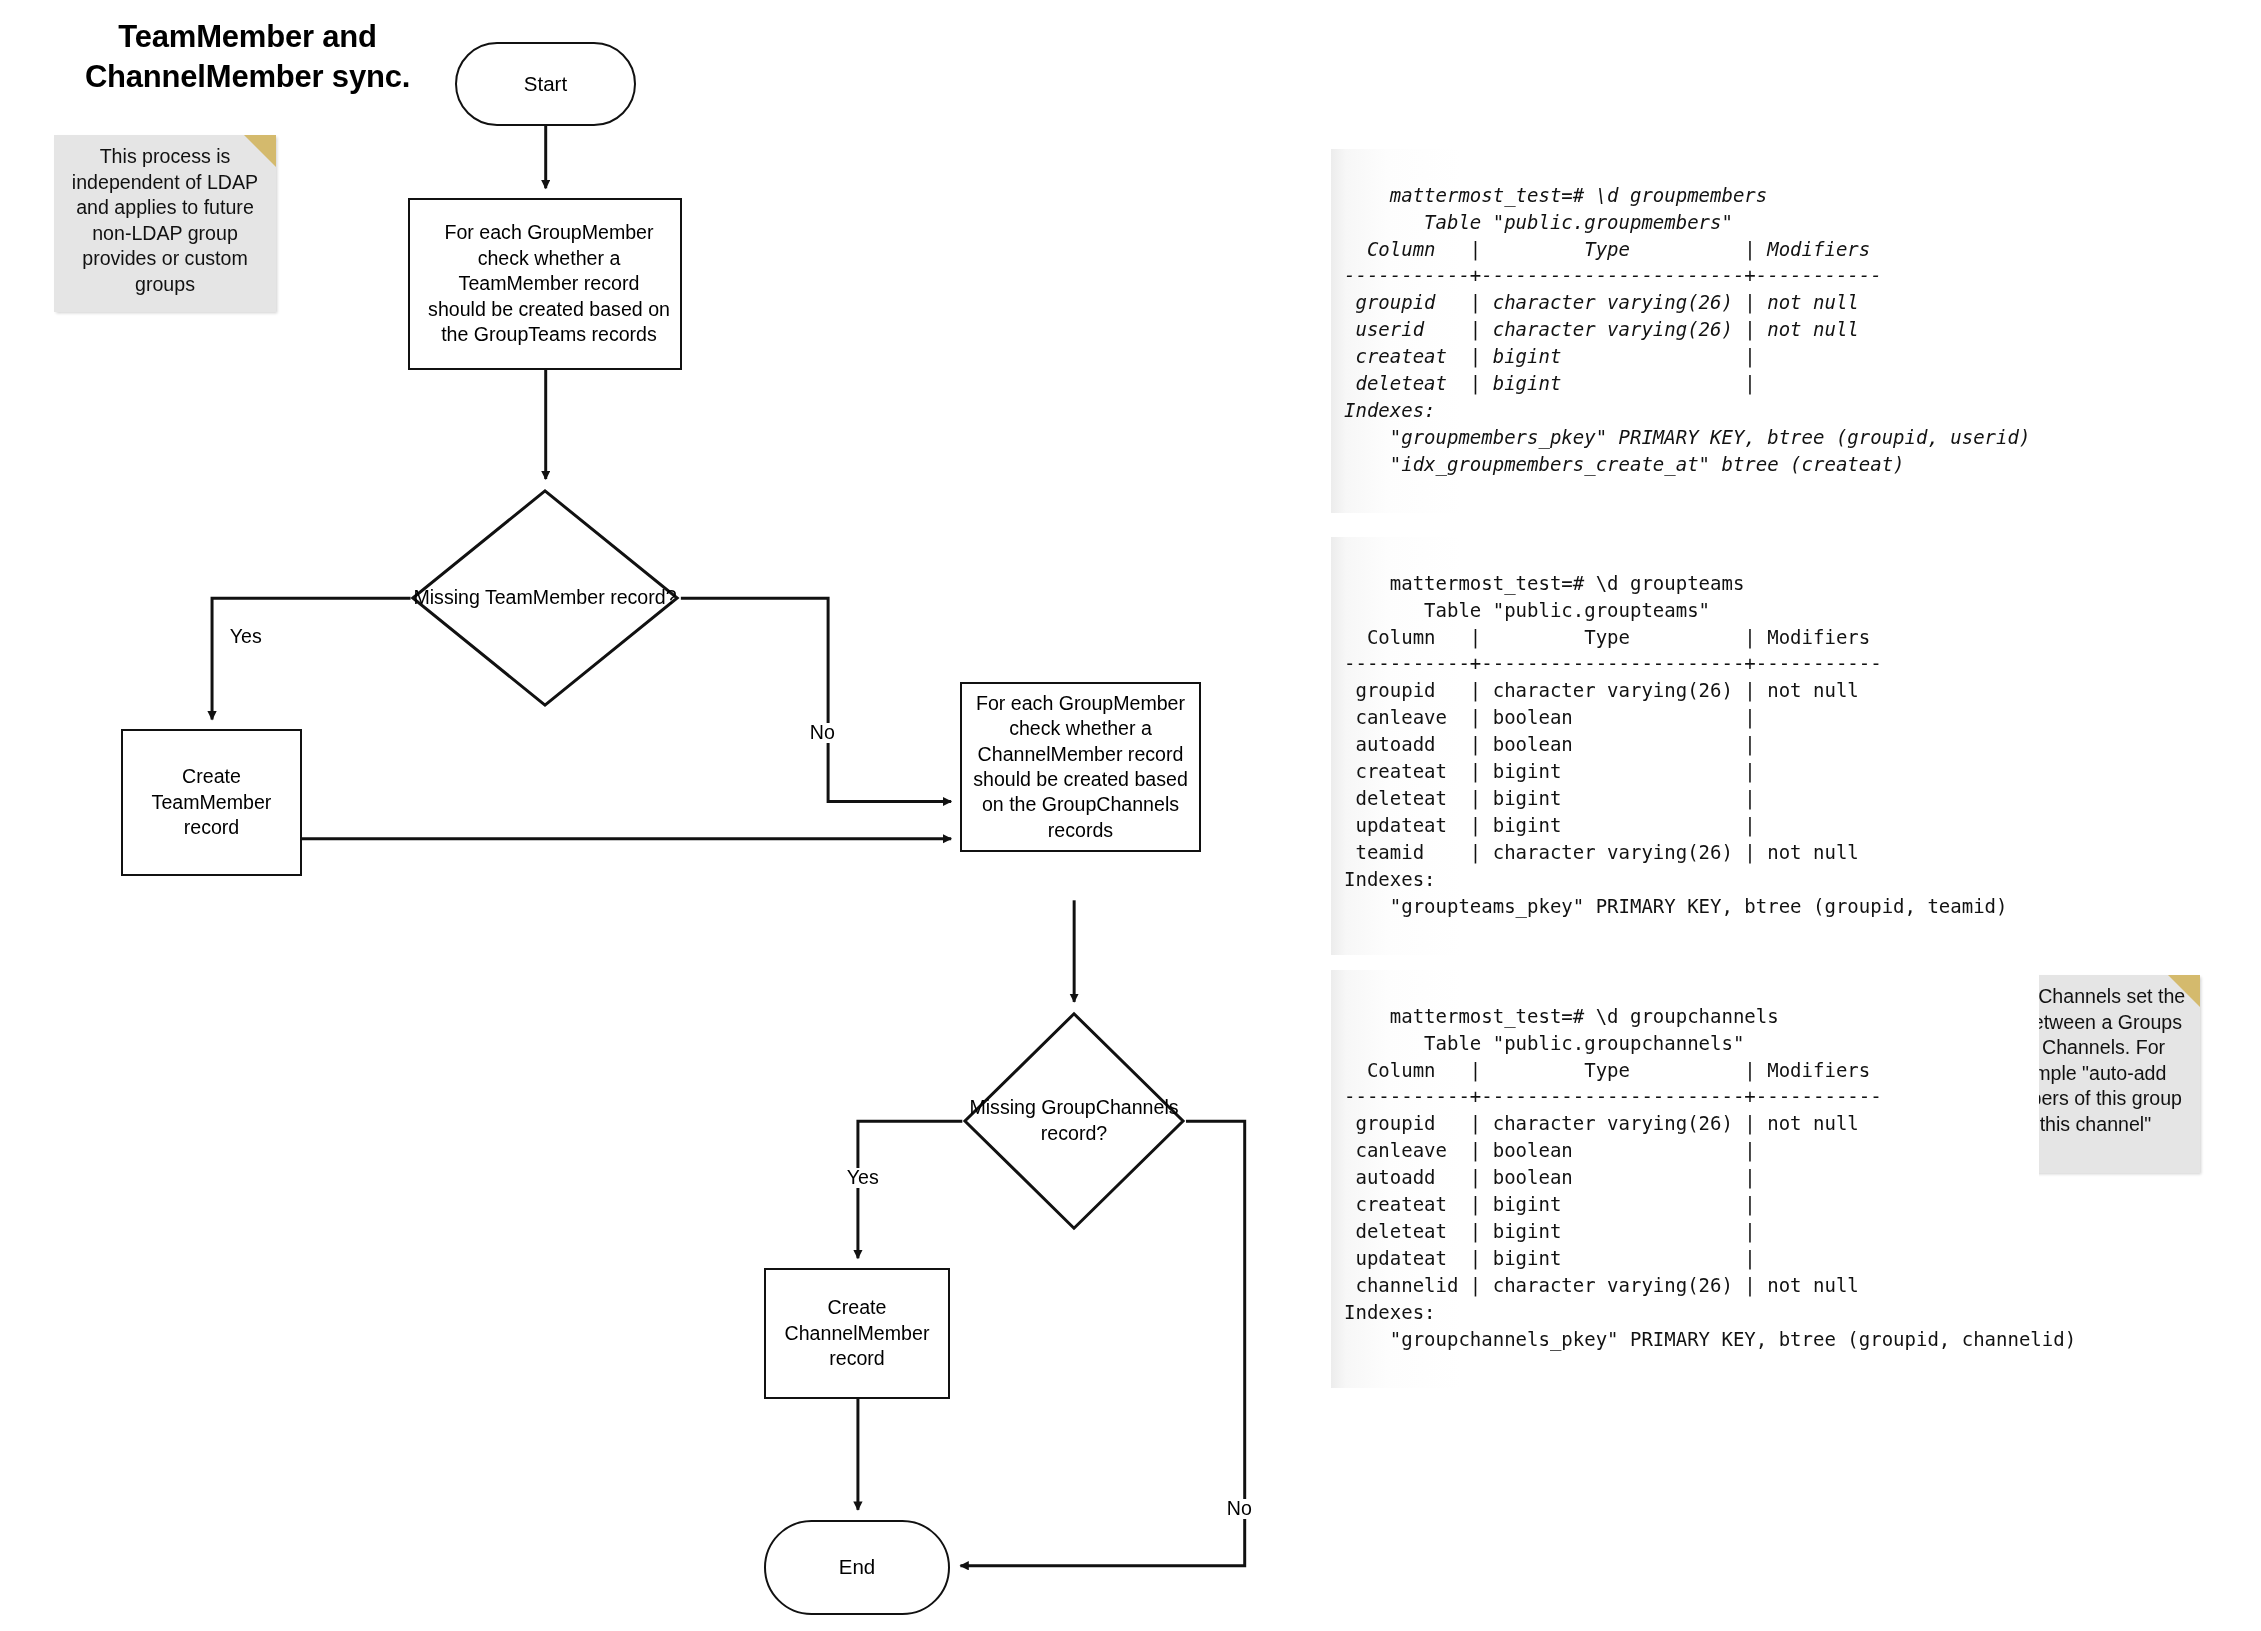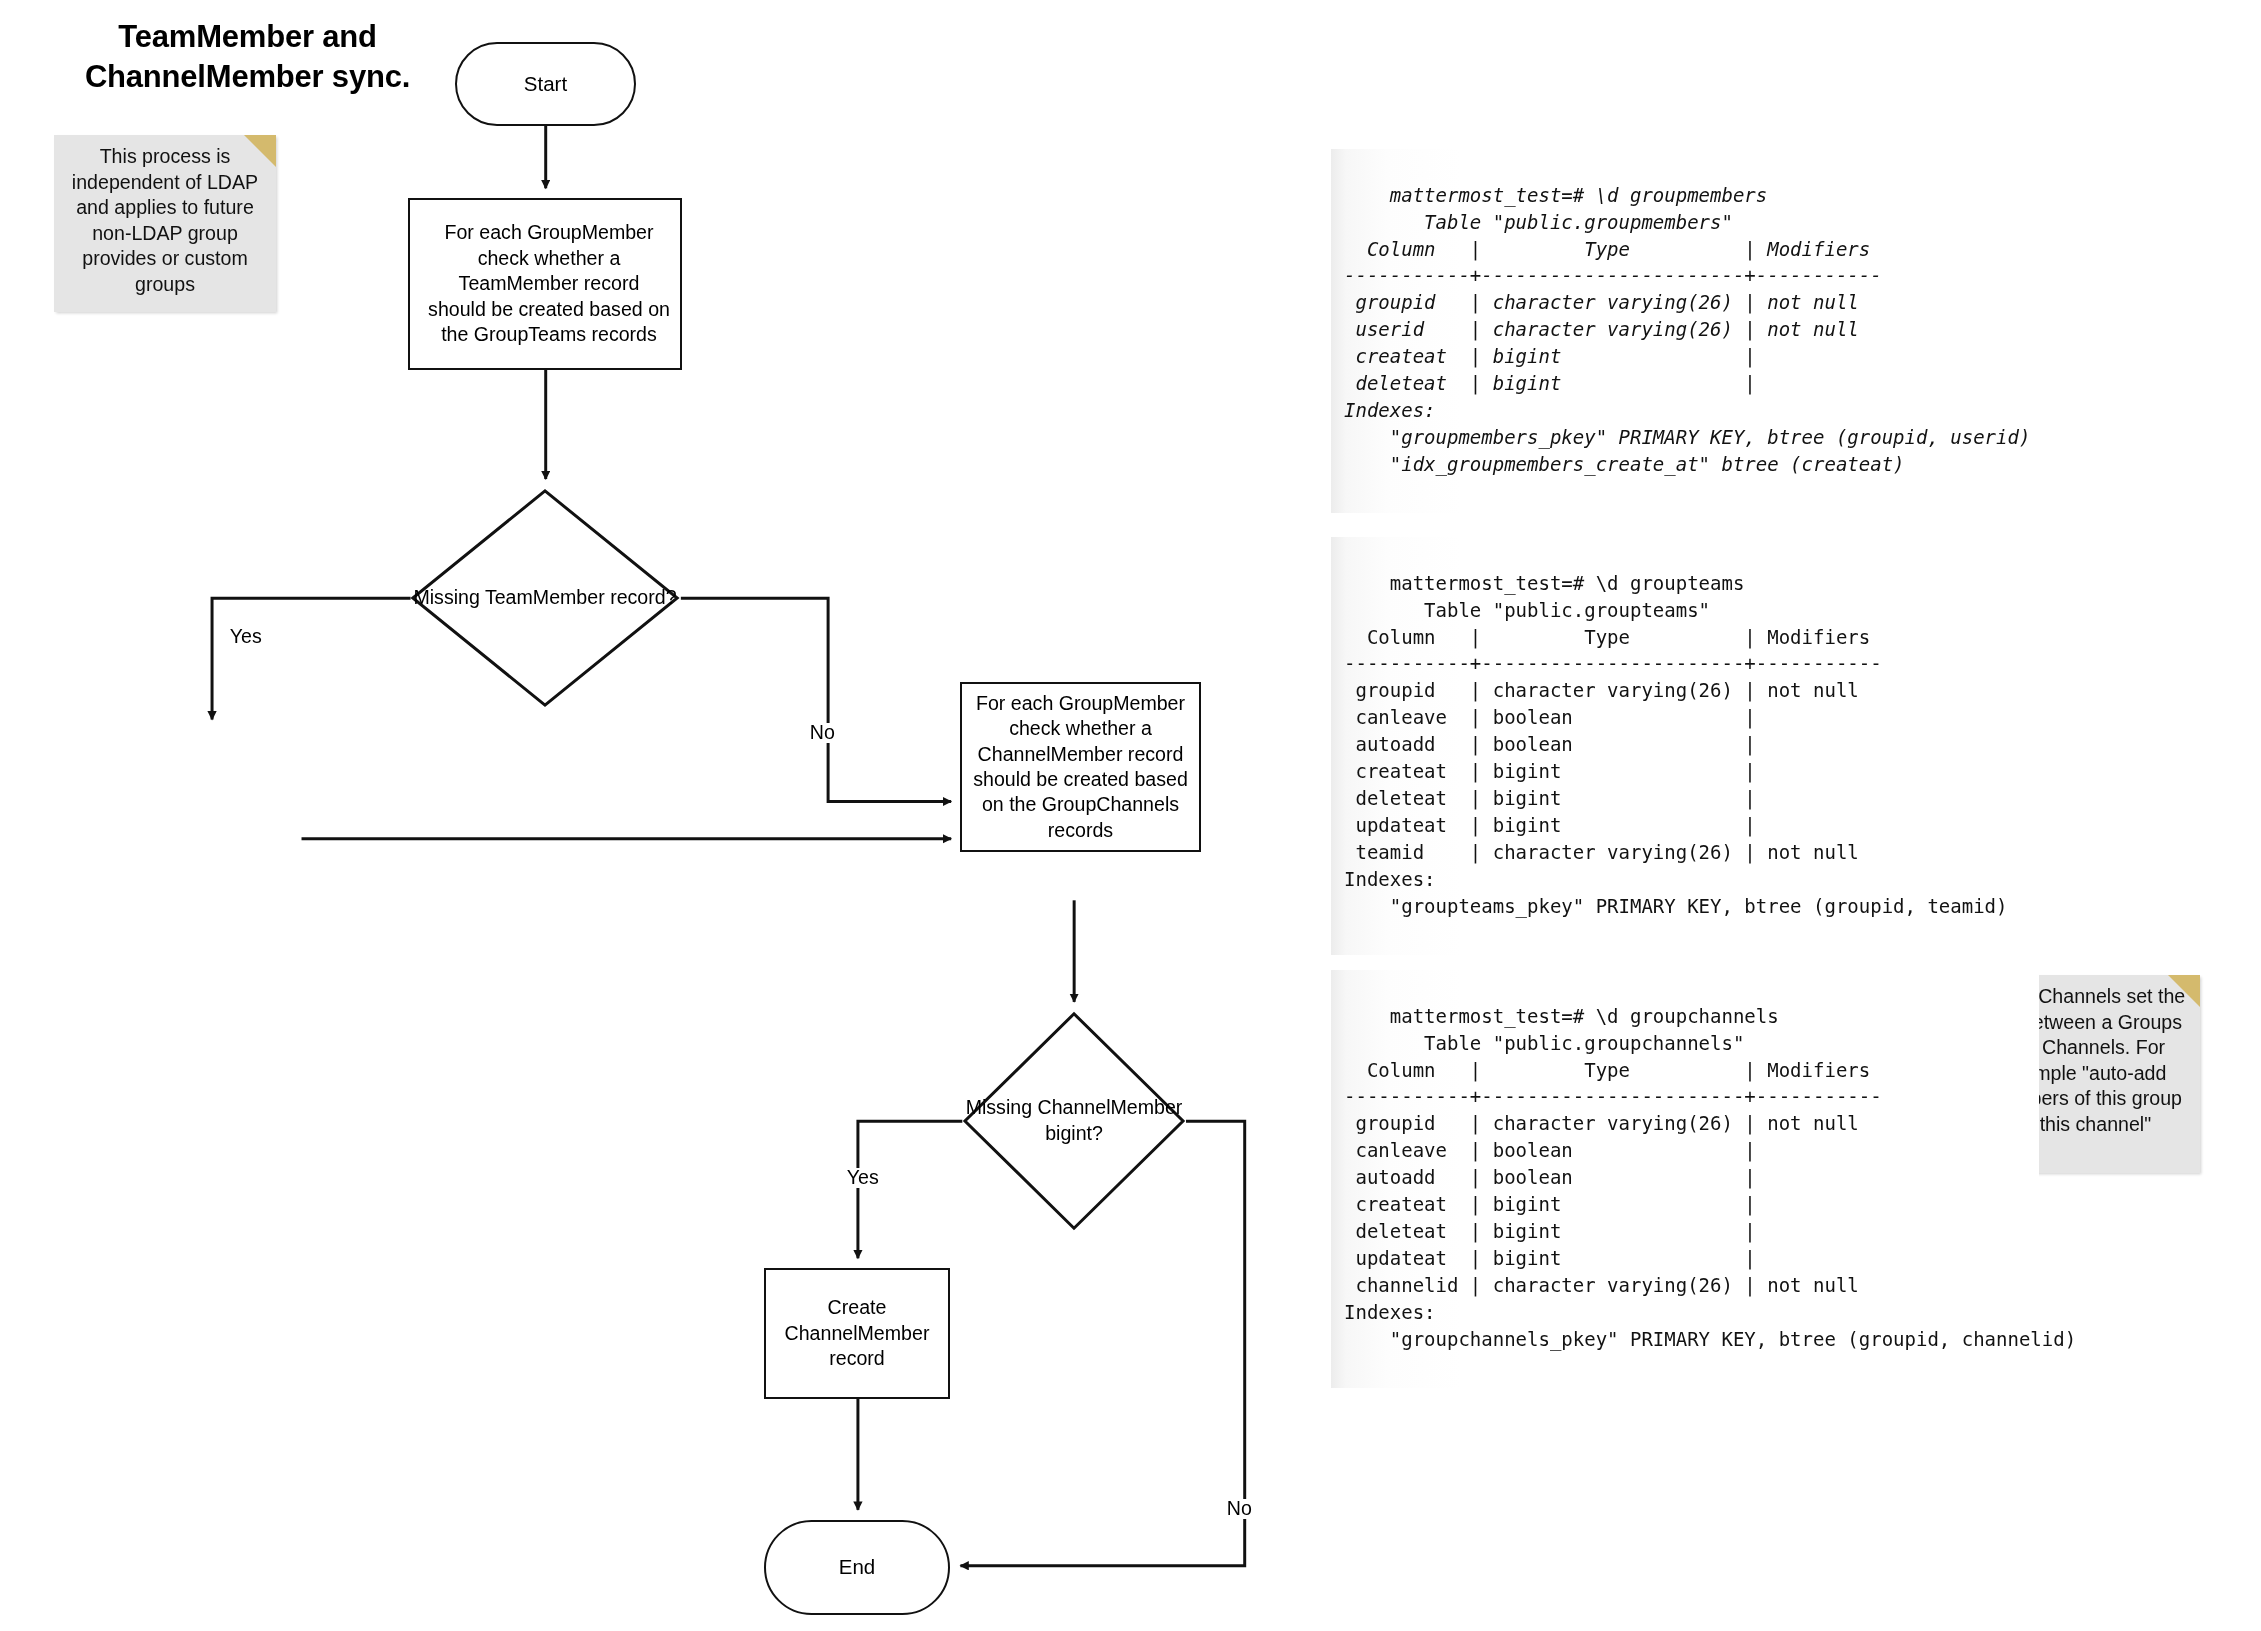--- a/index.html
+++ b/index.html
@@ -80,30 +80,33 @@
     <span class="txt">For each GroupMember check whether a TeamMember record should be created based on the GroupTeams records</span>
   </div>
 
   <div class="diamond" style="left:410px;top:488px;width:270px;height:220px;">
     <svg width="270" height="220" viewBox="0 0 290 236">
       <polygon points="145,3 287,118 145,233 3,118" fill="#fff" stroke="#111" stroke-width="3.2"></polygon>
     </svg>
     <div class="dlabel">Missing TeamMember record?</div>
   </div>
 
+  <div class="node" style="left:121px;top:729px;width:181px;height:147px;">
+    <span class="txt">Create TeamMember record</span>
+  </div>
 
   <div class="node" style="left:960px;top:682px;width:241px;height:170px;">
     <span class="txt">For each GroupMember check whether a ChannelMember record should be created based on the GroupChannels records</span>
   </div>
 
   <div class="diamond" style="left:962px;top:1011px;width:224px;height:220px;">
     <svg width="224" height="220" viewBox="0 0 240 236">
       <polygon points="120,3 237,118 120,233 3,118" fill="#fff" stroke="#111" stroke-width="3.2"></polygon>
     </svg>
-    <div class="dlabel">Missing ChannelMember bigint?</div>
+    <div class="dlabel">Missing GroupChannels record?</div>
   </div>
 
   <div class="node" style="left:764px;top:1268px;width:186px;height:131px;">
     <span class="txt">Create ChannelMember record</span>
   </div>
 
   <div class="node term" style="left:764px;top:1520px;width:186px;height:95px;">
     <span class="txt">End</span>
   </div>
 

